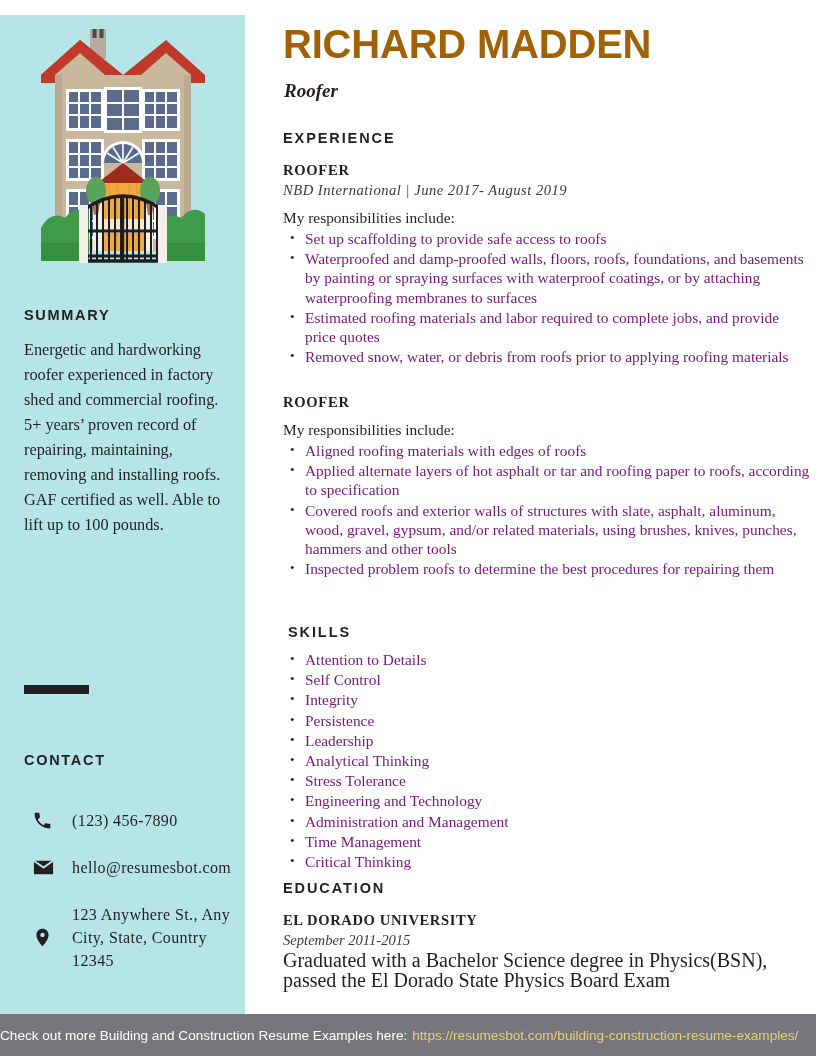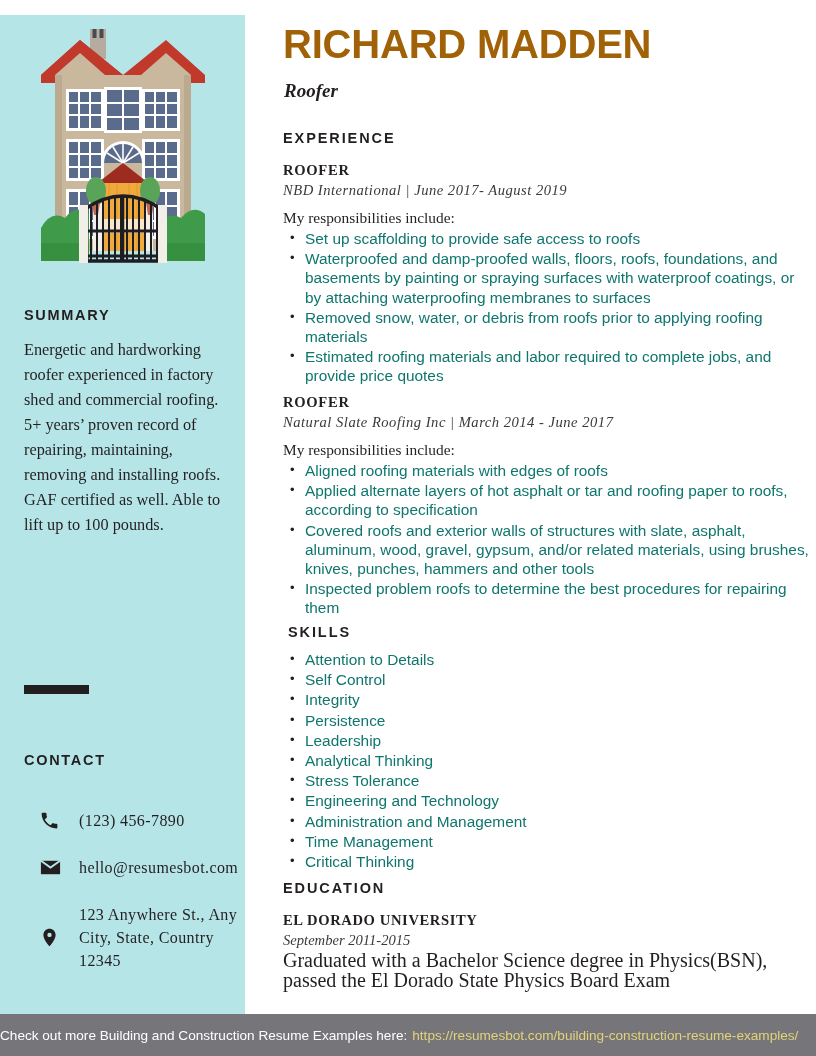--- a/index.html
+++ b/index.html
@@ -36,21 +36,21 @@
     position:absolute; left:24px; top:322px; width:208px;
     font-family:"Liberation Serif", serif;
     font-size:16.3px; line-height:25px; color:#231f20;
   }
   .divider-bar {
     position:absolute; left:24px; top:670px;
     width:65px; height:9px; background:#231f20;
   }
   .contact-head { position:absolute; left:24px; top:737px; }
 
-  .contact-list { position:absolute; left:39px; top:794px; width:215px; }
+  .contact-list { position:absolute; left:32px; top:794px; width:215px; }
   .contact-row {
     display:flex; align-items:center;
     margin-bottom:24px;
   }
   .contact-icon {
     width:40px; min-width:40px;
     display:flex; align-items:center; justify-content:flex-start;
     color:#231f20;
   }
   .contact-text {
@@ -97,23 +97,23 @@
     font-style:italic; font-size:14.6px; letter-spacing:0.5px;
     color:#3a3a3a; margin-top:3px;
   }
   .job-intro {
     font-family:"Liberation Serif", serif;
     font-size:15.4px; color:#231f20; margin-top:10px;
   }
   ul.bullets { list-style:none; margin-top:2px; }
   ul.bullets li {
     position:relative; padding-left:22px;
-    font-family:Liberation Sans, sans-serif;
+    font-family:Liberation Serif, serif;
     font-size:15.4px; line-height:19.2px;
-    color:#0f766e; margin-bottom:1px;
+    color:#701a75; margin-bottom:1px;
   }
   ul.bullets li:before {
     content:"\2022"; position:absolute; left:7px; top:-1px;
     font-size:13px; color:#231f20;
   }
 
   .skills-list { position:absolute; left:38px; top:648px; width:400px; }
   .skills-list li { margin-bottom:0px; line-height:19.3px; }
 
   .edu { position:absolute; left:38px; top:912px; width:528px; }
@@ -351,28 +351,27 @@
 
     <div class="sec-head exp-head">EXPERIENCE</div>
 
     <div class="job" style="top:162px;">
       <div class="job-title">ROOFER</div>
       <div class="job-meta">NBD International | June 2017- August 2019</div>
       <div class="job-intro">My responsibilities include:</div>
       <ul class="bullets">
         <li>Set up scaffolding to provide safe access to roofs</li>
         <li>Waterproofed and damp-proofed walls, floors, roofs, foundations, and basements by painting or spraying surfaces with waterproof coatings, or by attaching waterproofing membranes to surfaces</li>
+        <li>Estimated roofing materials and labor required to complete jobs, and provide price quotes</li>
         <li>Removed snow, water, or debris from roofs prior to applying roofing materials</li>
-        <li>Estimated roofing materials and labor required to complete jobs, and provide price quotes</li>
       </ul>
     </div>
 
     <div class="job" style="top:394px;">
       <div class="job-title">ROOFER</div>
-      <div class="job-meta">Natural Slate Roofing Inc | March 2014 - June 2017</div>
       <div class="job-intro">My responsibilities include:</div>
       <ul class="bullets">
         <li>Aligned roofing materials with edges of roofs</li>
         <li>Applied alternate layers of hot asphalt or tar and roofing paper to roofs, according to specification</li>
         <li>Covered roofs and exterior walls of structures with slate, asphalt, aluminum, wood, gravel, gypsum, and/or related materials, using brushes, knives, punches, hammers and other tools</li>
         <li>Inspected problem roofs to determine the best procedures for repairing them</li>
       </ul>
     </div>
 
     <div class="sec-head skills-head">SKILLS</div>

